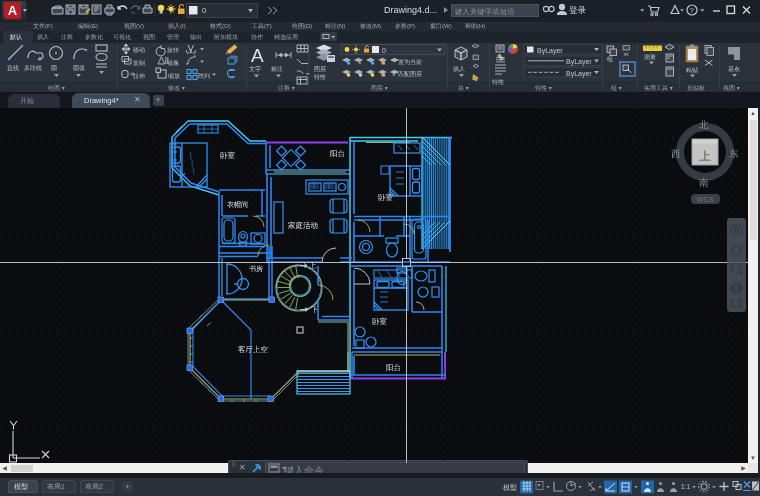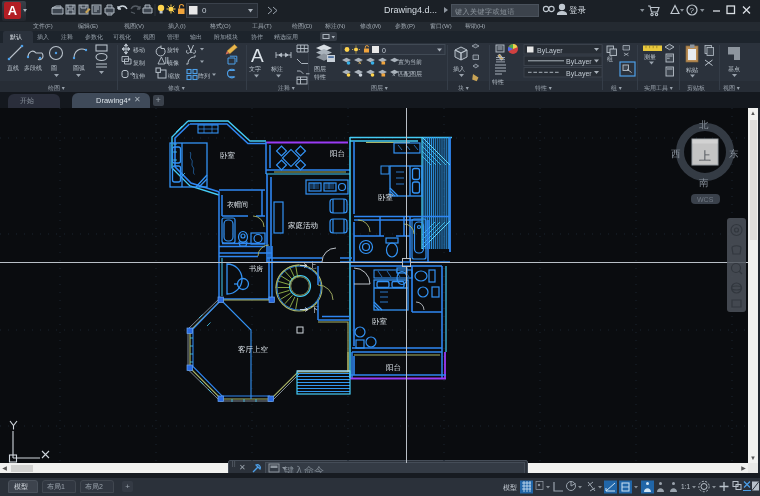--- a/index.html
+++ b/index.html
@@ -337,21 +337,21 @@
 <text x="728" y="28" font-size="6" fill="#b9c2cb" font-family="Liberation Sans">基点</text>
 <path d="M732 31 l5 0 -2.5 3z" fill="#9aa3ad"></path>
 </svg>
 
 <div class="abs" style="left:0;top:92px;width:760px;height:16px;background:#14181e"></div>
 
 <div class="abs" style="left:8px;top:94px;width:52px;height:14px;background:#2a2e3b;border-radius:6px 6px 0 0"></div>
 <div class="abs" style="left:20px;top:95.5px;font-size:7px;color:#8d96a0">开始</div>
 
 <div class="abs" style="left:72px;top:93px;width:78px;height:15px;background:#3f4a59;border-radius:6px 6px 0 0"></div>
-<div class="abs" style="left:96px;top:95.5px;font-size:7.5px;color:#dbe2e9">Drawing4*</div>
+<div class="abs" style="left:84px;top:95.5px;font-size:7.5px;color:#dbe2e9">Drawing4*</div>
 <div class="abs" style="left:134px;top:95px;font-size:8px;color:#aab3bc">✕</div>
 
 <div class="abs" style="left:153px;top:95px;width:11px;height:11px;background:#3a414b;border-radius:2px"></div>
 <div class="abs" style="left:155.5px;top:94.5px;font-size:9px;color:#9aa3ad">+</div>
 
 <div class="abs" style="left:0;top:108px;width:748px;height:355px;background:#0a0c0f"></div>
 
 <div class="abs" style="left:758px;top:108px;width:2px;height:388px;background:#20262e"></div>
 
 <div class="abs" style="left:748px;top:108px;width:10px;height:355px;background:#f1f1ef"></div>

